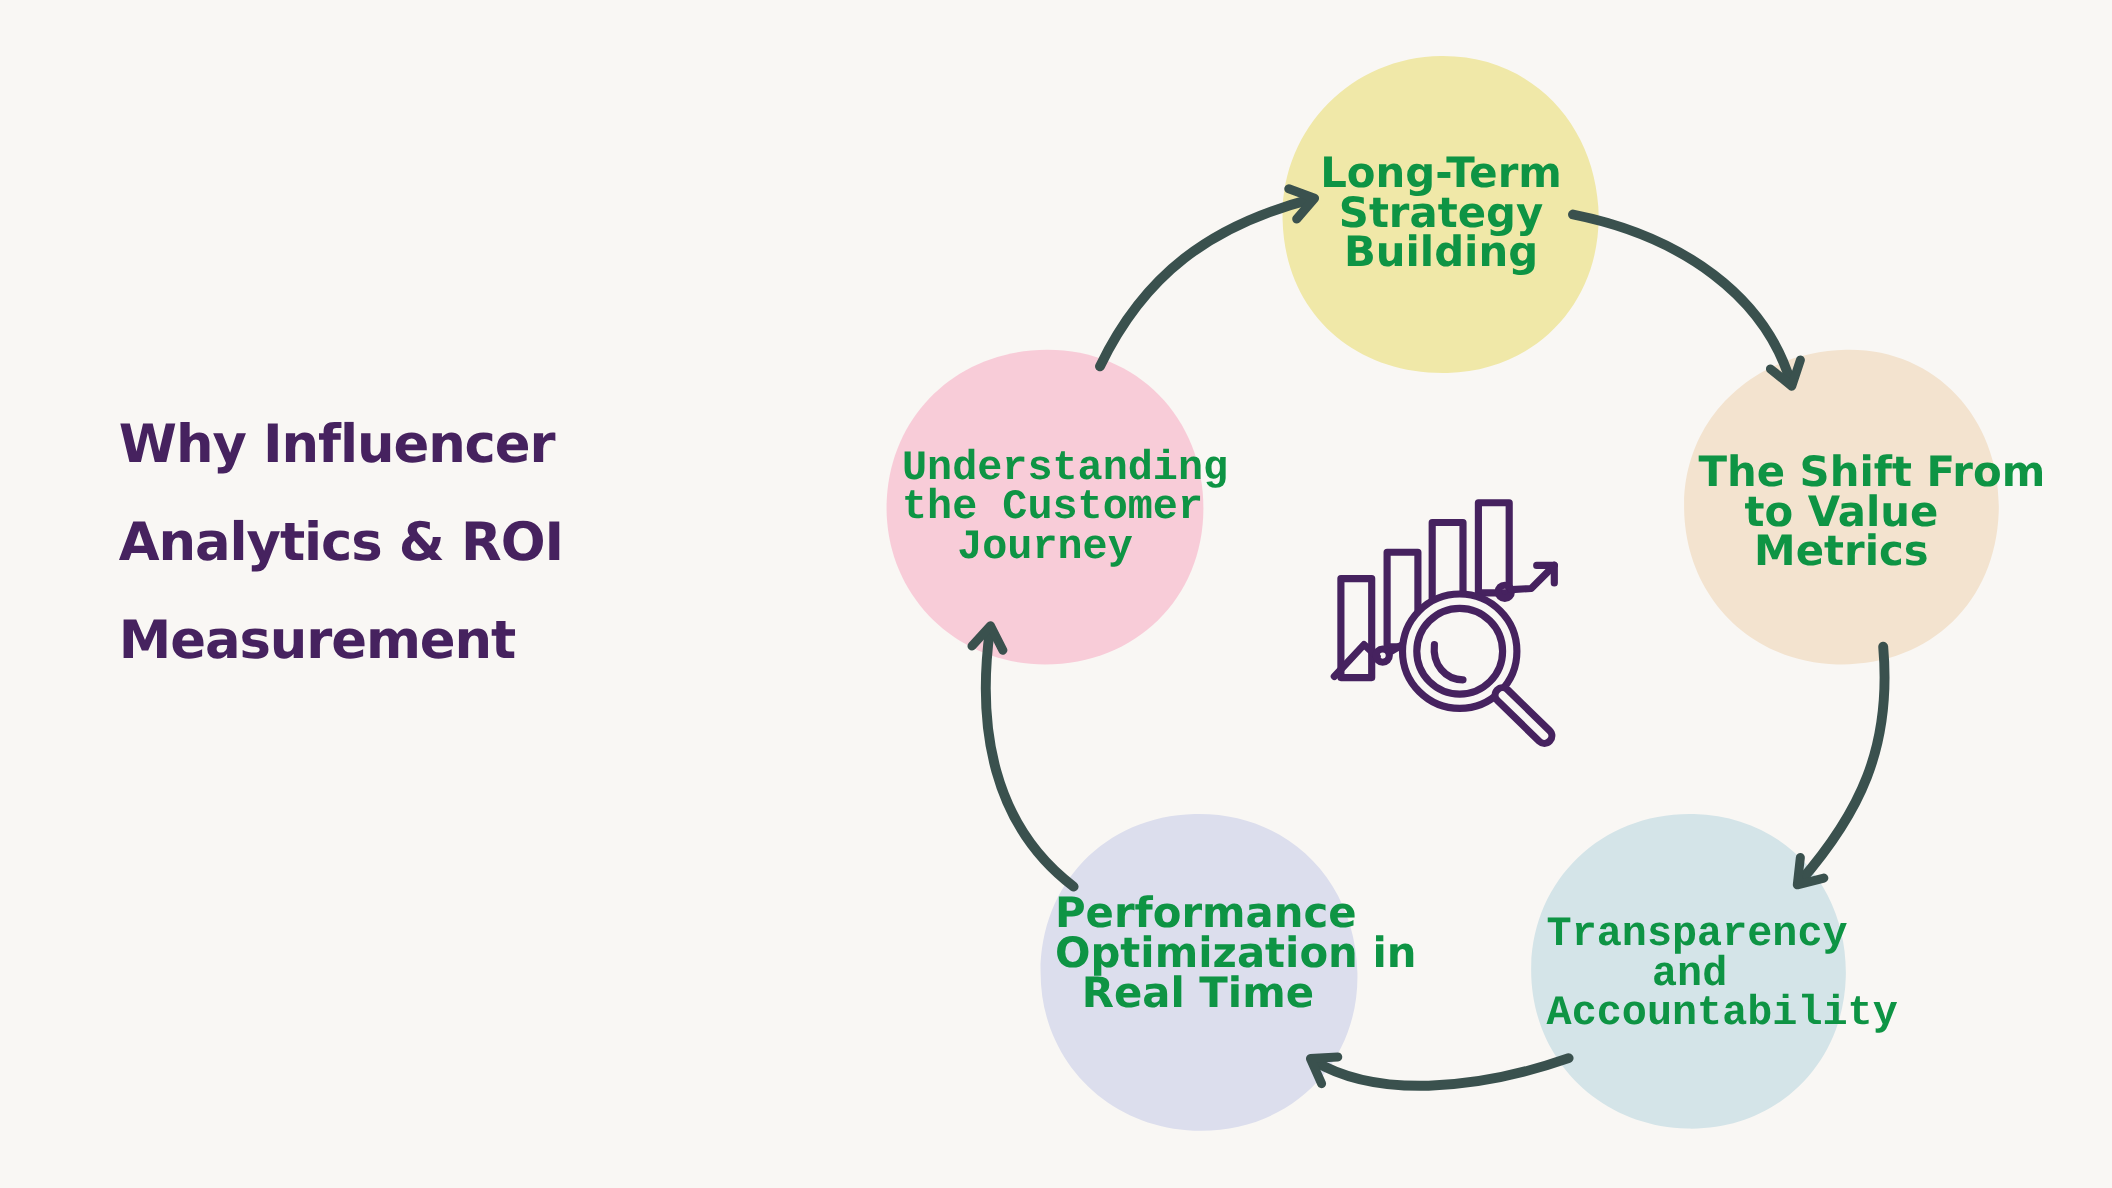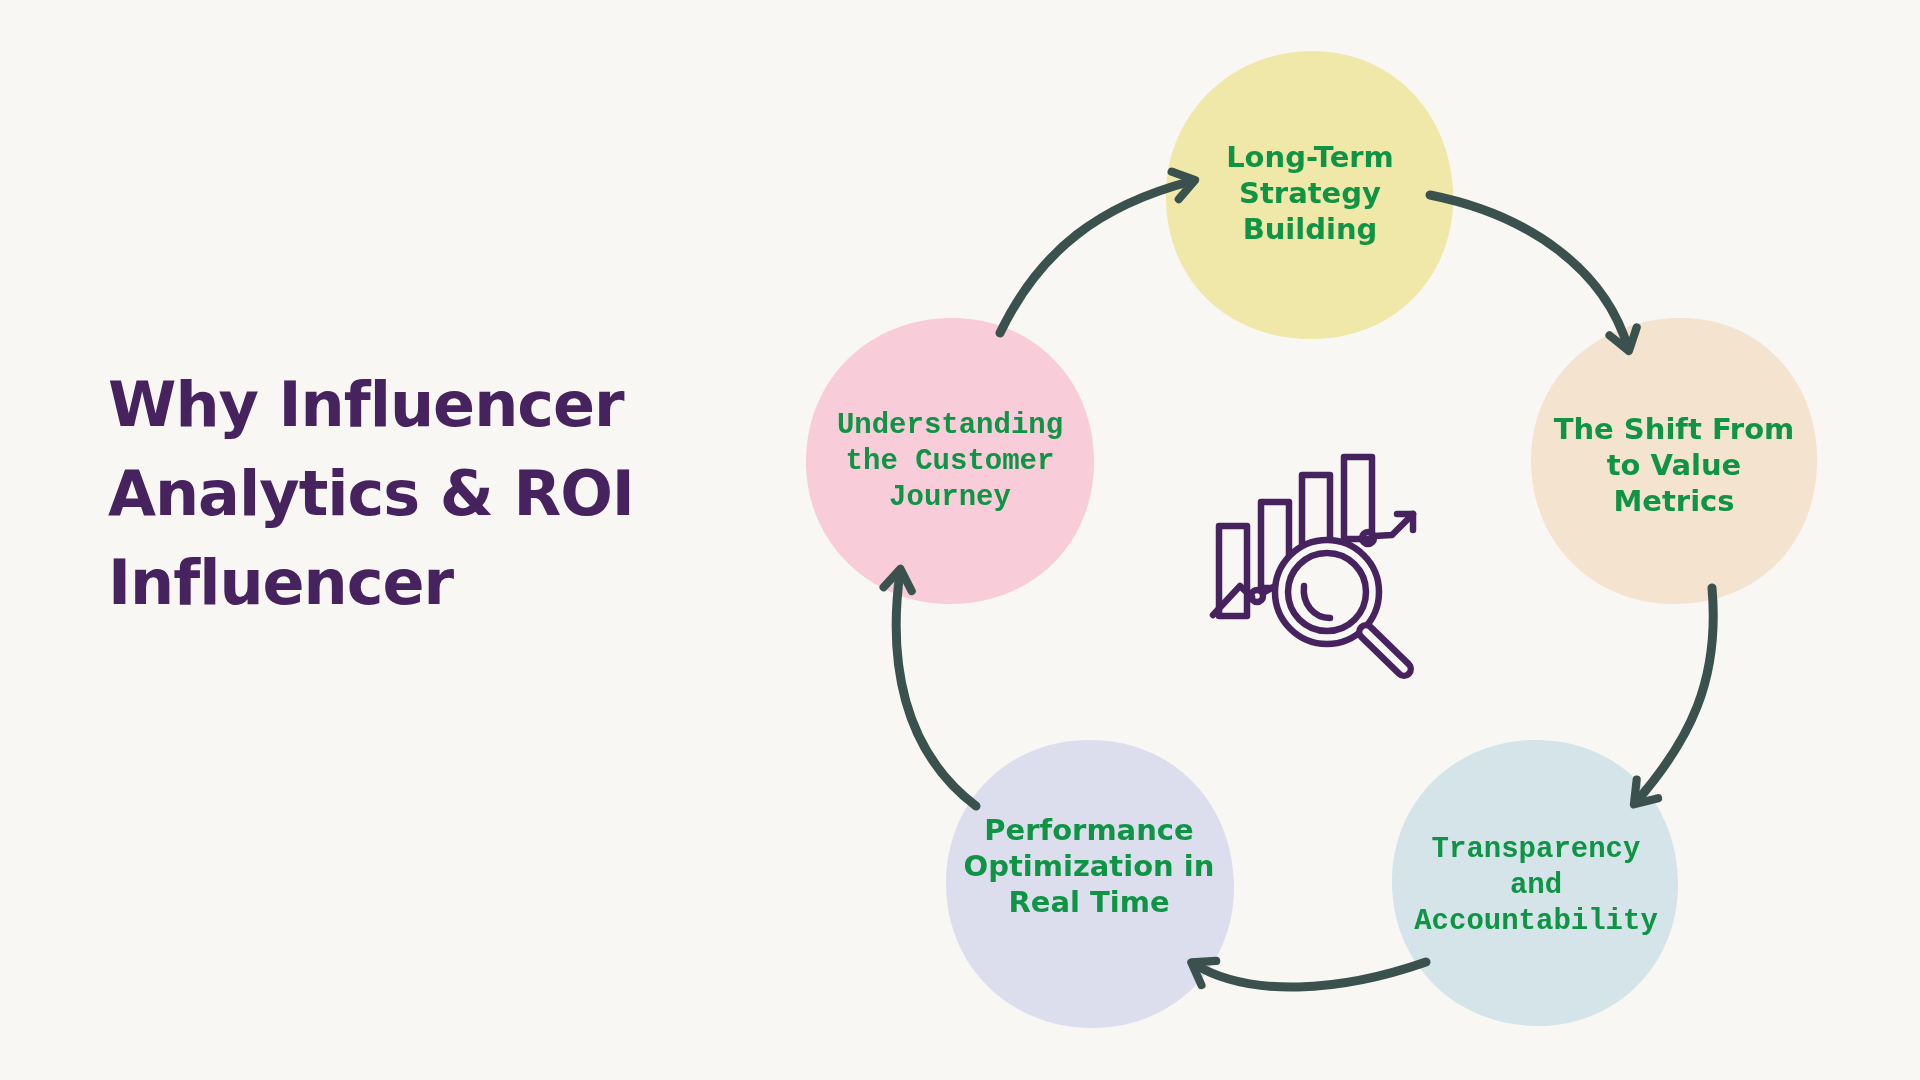--- a/index.html
+++ b/index.html
@@ -1,29 +1,29 @@
 <!DOCTYPE html>
 <html><head>
 <meta charset="utf-8">
 <style>
   html, body { margin:0; padding:0; }
   body { width:1920px; height:1080px; background:#f9f7f4; position:relative; overflow:hidden; font-family:"DejaVu Sans", sans-serif; }
-  .title { position:absolute; left:108px; top:360px; width:680px; color:#46225f; font-family:"DejaVu Sans", sans-serif; font-weight:bold; font-size:62px; line-height:89px; letter-spacing:-1px; margin:0; }
+  .title { position:absolute; left:108px; top:360px; width:680px; color:#46225f; font-family:"DejaVu Sans", sans-serif; font-weight:bold; font-size:48px; line-height:89px; letter-spacing:-1px; margin:0; }
   .title span { display:block; white-space:nowrap; }
   svg.diagram { position:absolute; left:0; top:0; }
-  .node-label { position:absolute; width:260px; text-align:center; color:#0e9444; font-family:"DejaVu Sans", sans-serif; font-weight:bold; font-size:29px; line-height:36px; transform:translate(-50%,-50%); }
+  .node-label { position:absolute; width:260px; text-align:center; color:#0e9444; font-family:"DejaVu Sans", sans-serif; font-weight:bold; font-size:38px; line-height:36px; transform:translate(-50%,-50%); }
   .node-label span { display:block; white-space:nowrap; }
 </style>
 </head>
 <body>
 
 <h1 class="title">
   <span>Why Influencer</span>
   <span>Analytics &amp; ROI</span>
-  <span>Influencer</span>
+  <span>Measurement</span>
 </h1>
 
 <svg class="diagram" width="1920" height="1080" viewBox="0 0 1920 1080">
   <defs>
     <marker id="ah" viewBox="0 0 12 12" refX="7" refY="6" markerWidth="4.2" markerHeight="4.2" orient="auto">
       <path d="M1.5,1.5 L8,6 L1.5,10.5" fill="none" stroke="#3a514e" stroke-width="2.6" stroke-linecap="round" stroke-linejoin="round"></path>
     </marker>
   </defs>
 
   <path class="blob" id="blob-0" d="M1310,51 C1390,50 1448,110 1453,188 C1458,270 1400,337 1316,339 C1232,341 1168,285 1166,200 C1164,118 1228,52 1310,51 Z" fill="#f0e8a8"></path>

